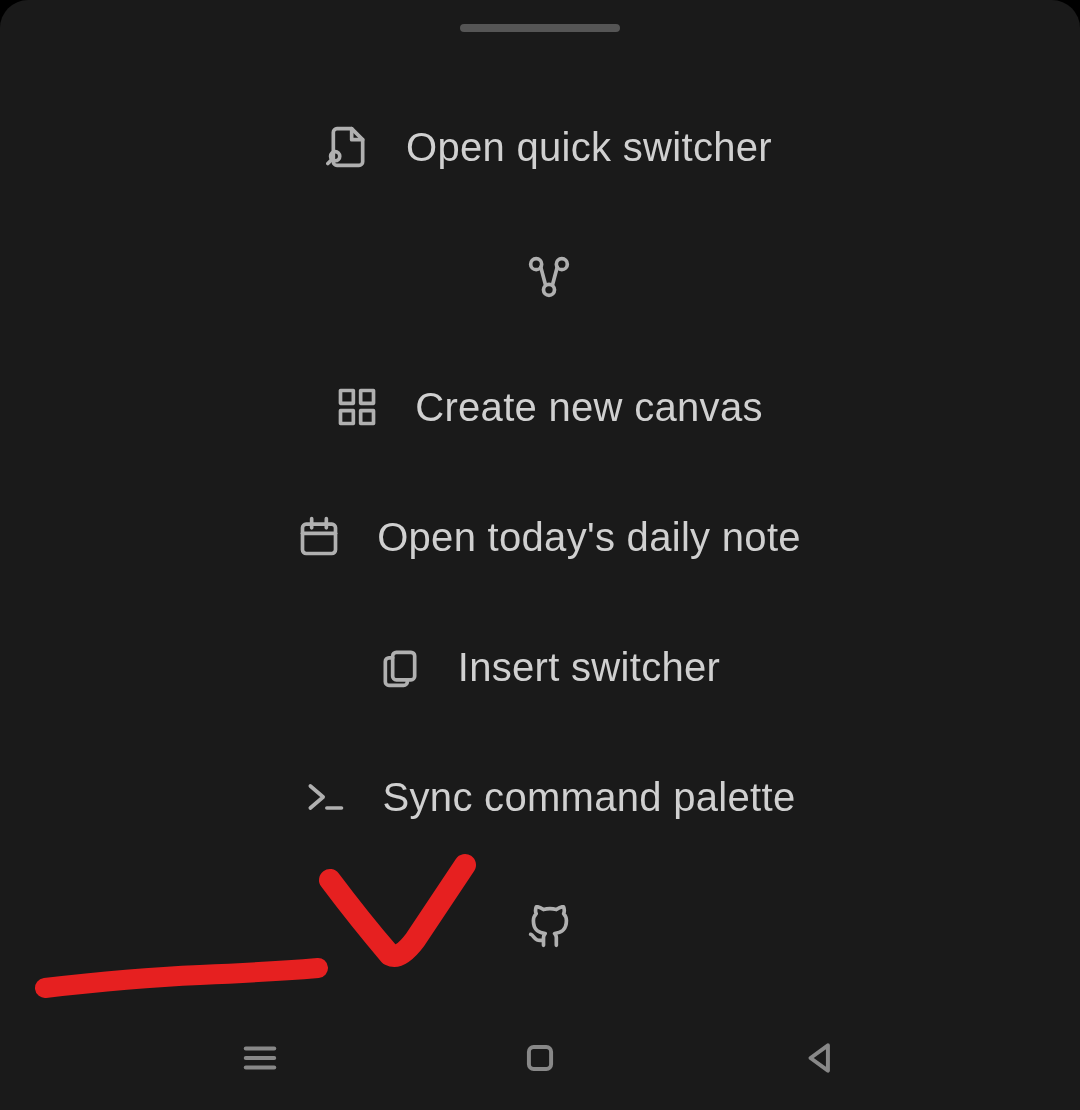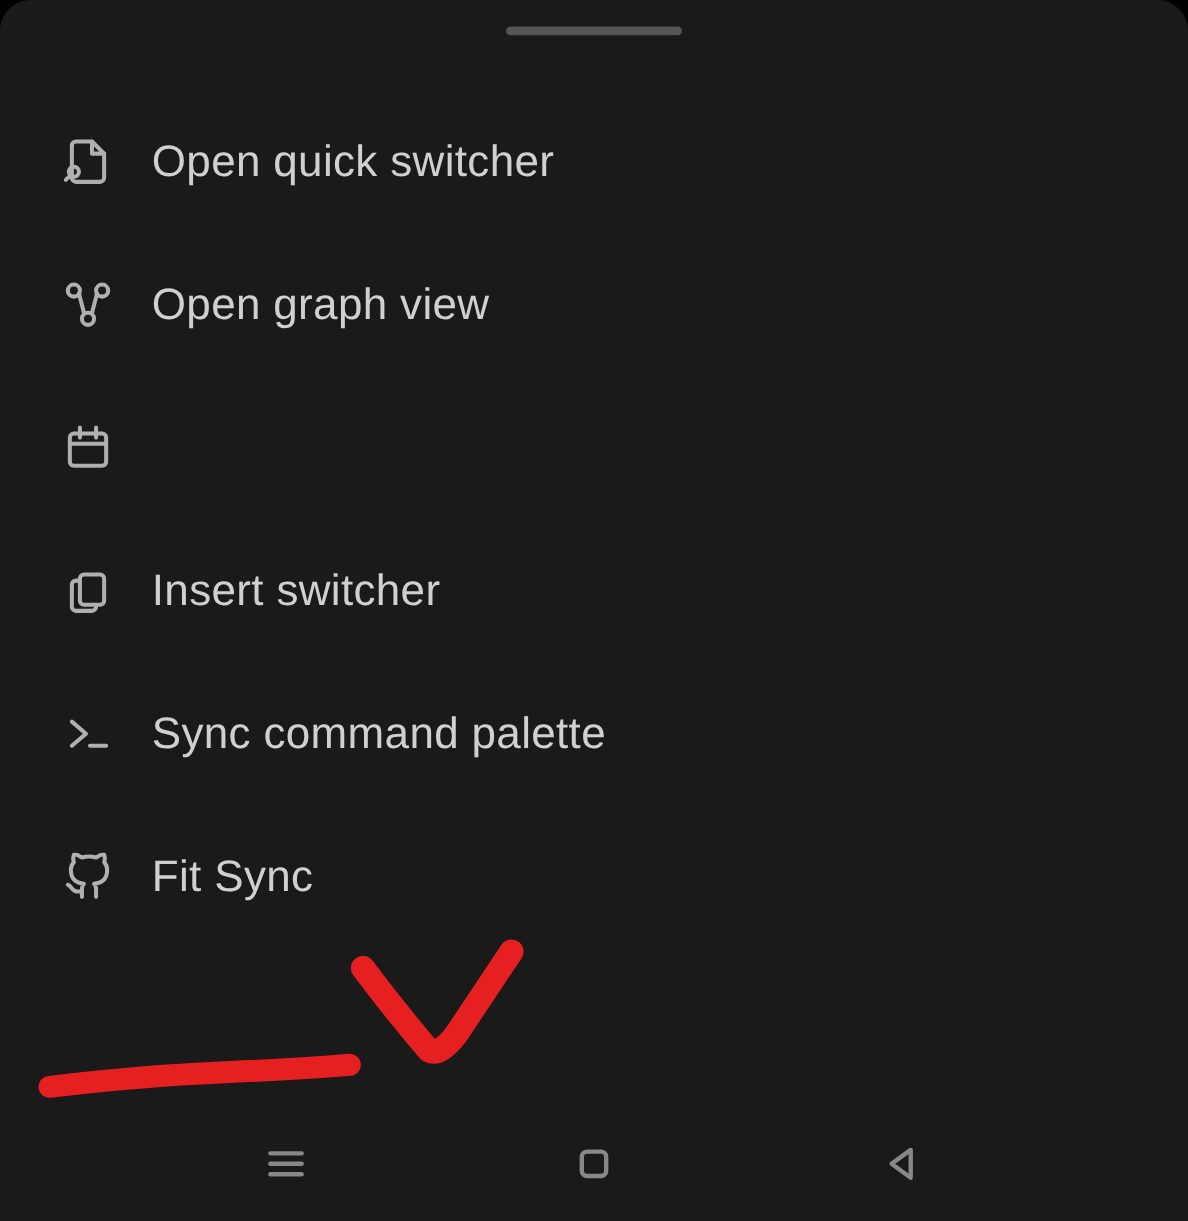--- a/index.html
+++ b/index.html
@@ -33,20 +33,21 @@
       display: flex;
       flex-direction: column;
       padding-left: 58px;
       padding-right: 40px;
     }
     .menu-item {
       display: flex;
       align-items: center;
       height: 130px;
       gap: 36px;
+      justify-content: center;
     }
     .menu-icon {
       width: 44px;
       height: 44px;
       display: flex;
       align-items: center;
       justify-content: center;
       flex-shrink: 0;
     }
     .menu-icon svg {
@@ -116,33 +117,44 @@
     <div class="menu-item">
       <span class="menu-icon">
         <svg viewBox="0 0 24 24">
           <circle cx="5" cy="5" r="3"></circle>
           <circle cx="19" cy="5" r="3"></circle>
           <circle cx="12" cy="19" r="3"></circle>
           <path d="M7.5 6.5L10 16"></path>
           <path d="M16.5 6.5L14 16"></path>
         </svg>
       </span>
-      <span class="menu-label">Open graph view</span>
-    </div>
-
+    </div>
+
+    <div class="menu-item">
+      <span class="menu-icon">
+        <svg viewBox="0 0 24 24">
+          <rect x="3" y="3" width="7" height="7"></rect>
+          <rect x="14" y="3" width="7" height="7"></rect>
+          <rect x="3" y="14" width="7" height="7"></rect>
+          <rect x="14" y="14" width="7" height="7"></rect>
+        </svg>
+      </span>
+      <span class="menu-label">Create new canvas</span>
+    </div>
 
     <div class="menu-item">
       <span class="menu-icon">
         <svg viewBox="0 0 24 24">
           <rect x="3" y="5" width="18" height="16" rx="2"></rect>
           <path d="M3 10h18"></path>
           <path d="M8 2v5"></path>
           <path d="M16 2v5"></path>
         </svg>
       </span>
+      <span class="menu-label">Open today's daily note</span>
     </div>
 
     <div class="menu-item">
       <span class="menu-icon">
         <svg viewBox="0 0 24 24">
           <rect x="8" y="4" width="12" height="15" rx="2"></rect>
           <path d="M16 19v1a2 2 0 0 1-2 2H6a2 2 0 0 1-2-2V9a2 2 0 0 1 2-2h2"></path>
         </svg>
       </span>
       <span class="menu-label">Insert switcher</span>
@@ -157,21 +169,20 @@
       </span>
       <span class="menu-label">Sync command palette</span>
     </div>
 
     <div class="menu-item">
       <span class="menu-icon">
         <svg viewBox="0 0 24 24">
           <path d="M9 19c-5 1.5-5-2.5-7-3m14 6v-3.87a3.37 3.37 0 0 0-.94-2.61c3.14-.35 6.44-1.54 6.44-7A5.44 5.44 0 0 0 20 4.77 5.07 5.07 0 0 0 19.91 1S18.73.65 16 2.48a13.38 13.38 0 0 0-7 0C6.27.65 5.09 1 5.09 1A5.07 5.07 0 0 0 5 4.77a5.44 5.44 0 0 0-1.5 3.78c0 5.42 3.3 6.61 6.44 7A3.37 3.37 0 0 0 9 18.13V22"></path>
         </svg>
       </span>
-      <span class="menu-label">Fit Sync</span>
     </div>
 
   </div>
 
   <svg class="annotation-layer" viewBox="0 0 1080 1110">
 
     <path d="M 330 880 Q 360 920 390 955 Q 400 960 415 940 L 465 865" stroke="#e62020" stroke-width="22" fill="none" stroke-linecap="round" stroke-linejoin="round"></path>
 
     <path d="M 45 988 Q 130 978 200 975 Q 270 972 318 968" stroke="#e62020" stroke-width="20" fill="none" stroke-linecap="round"></path>
   </svg>

